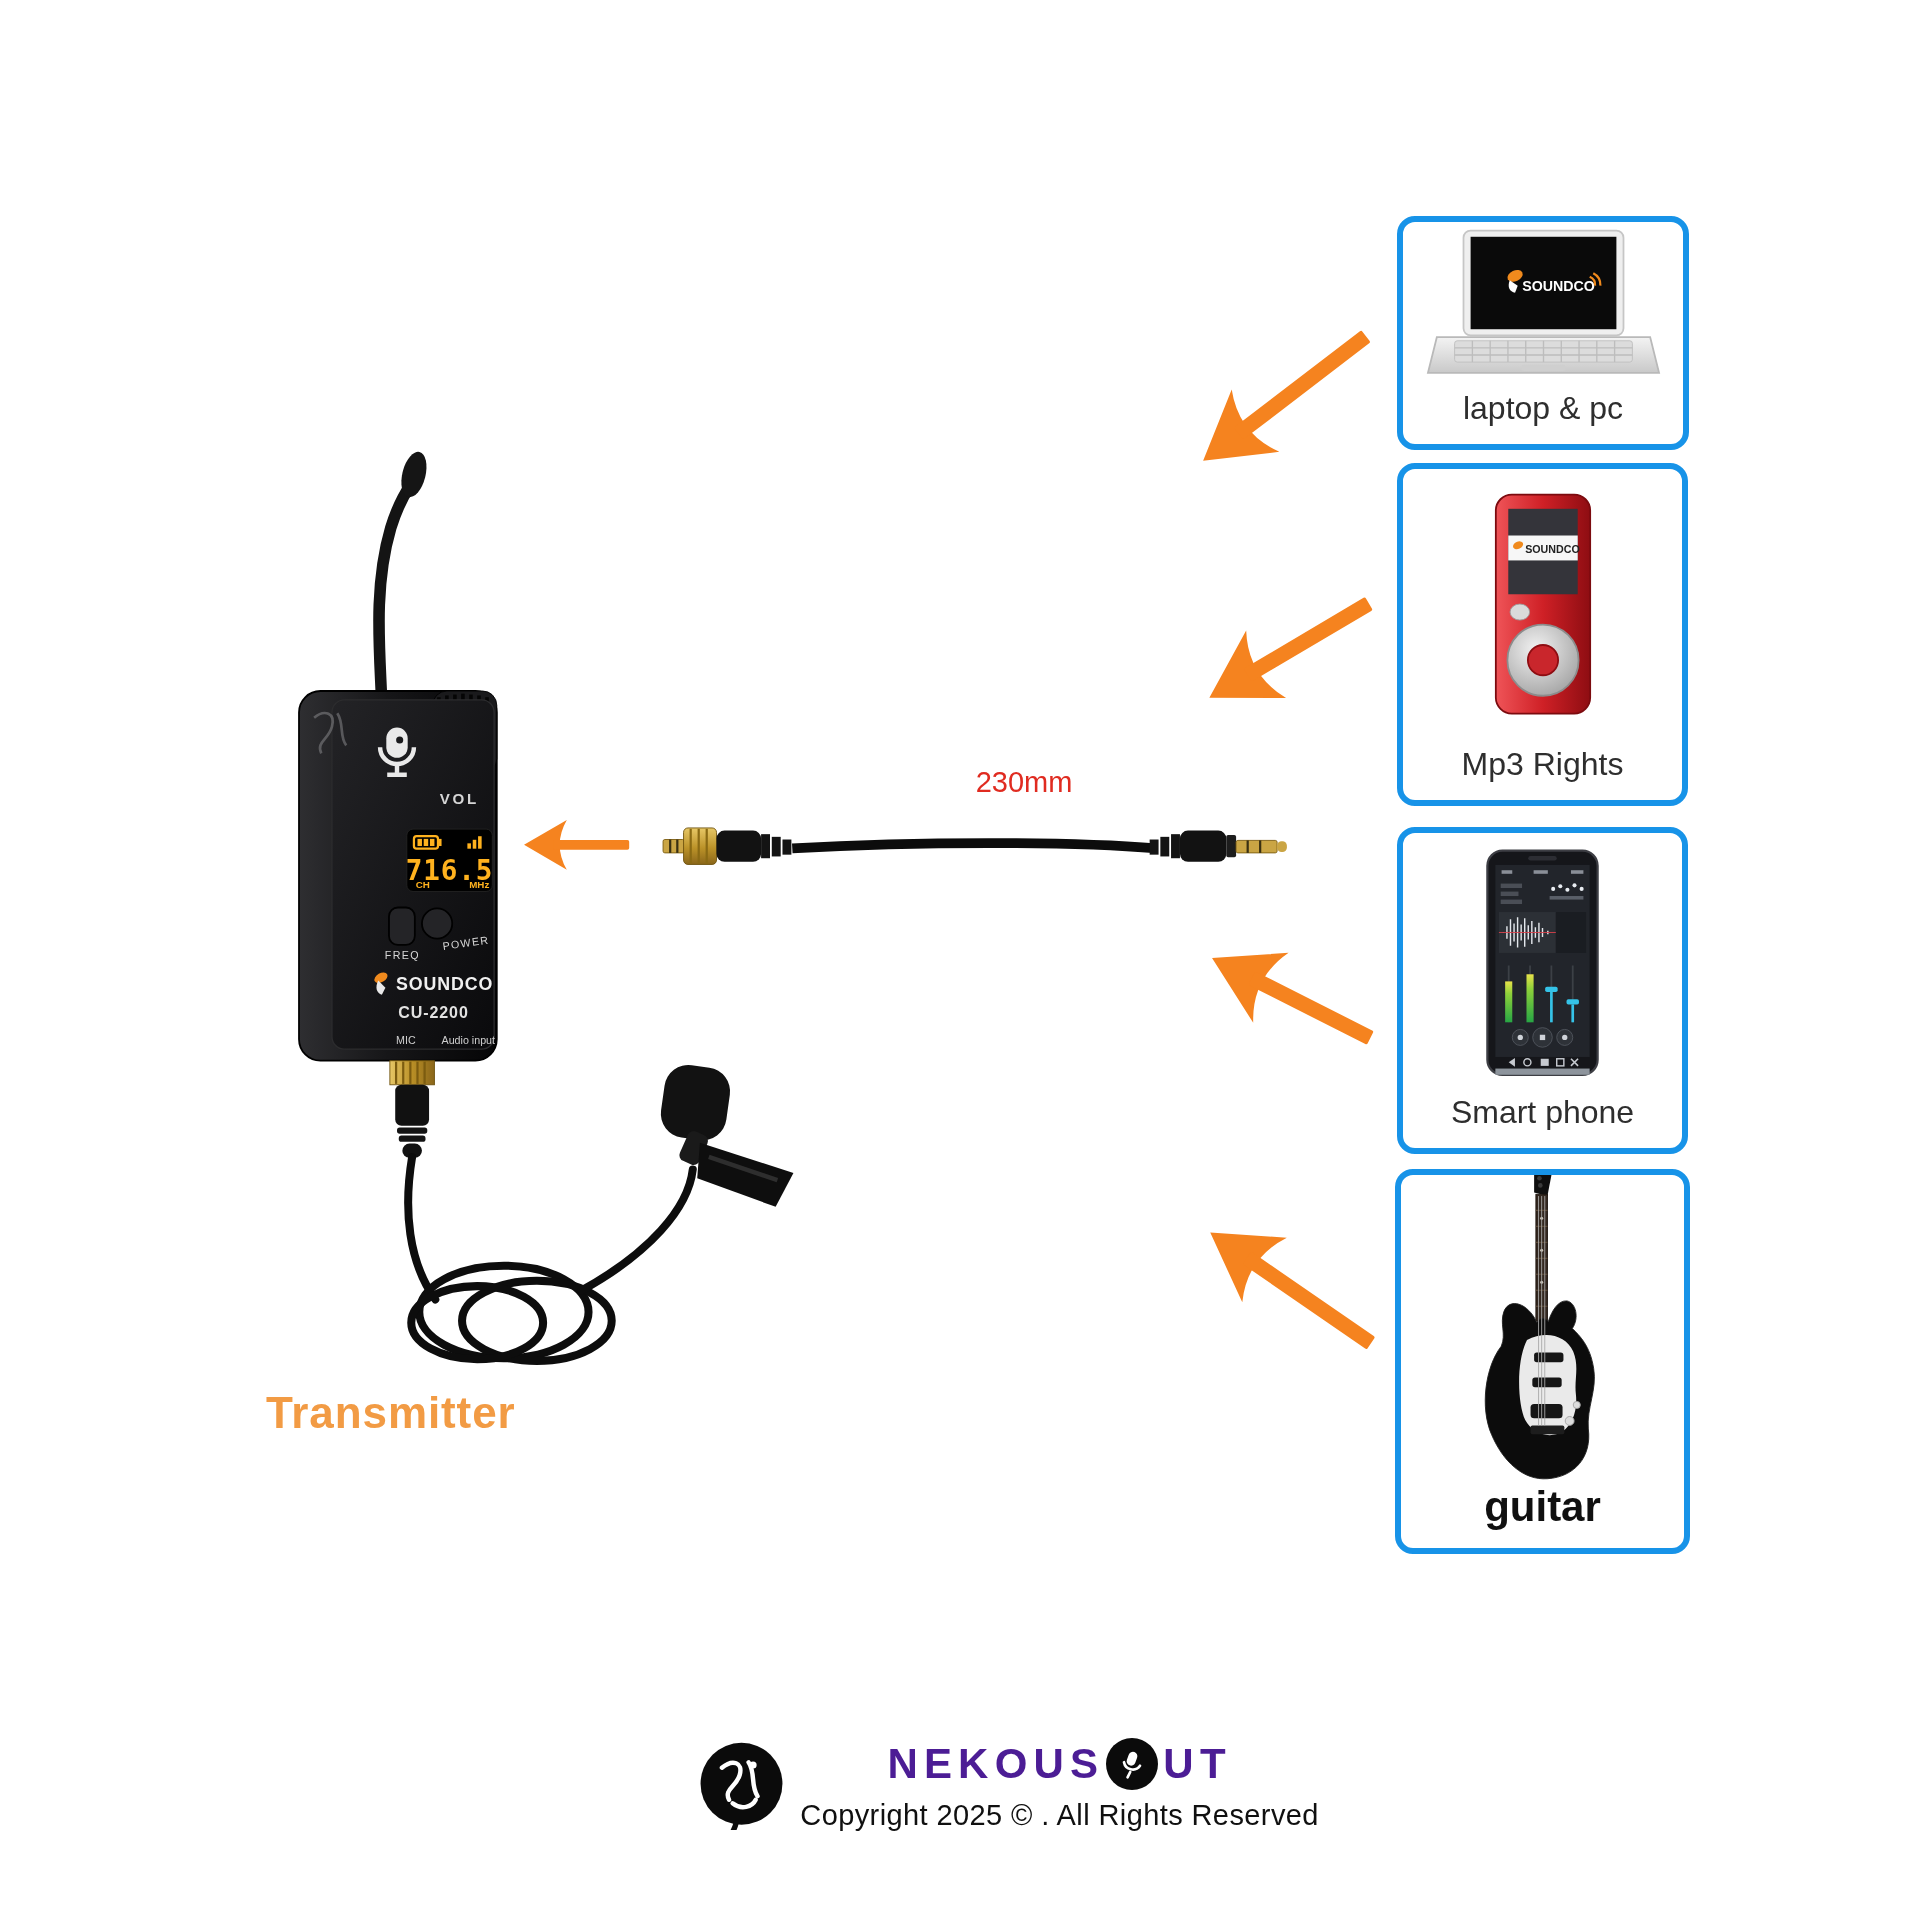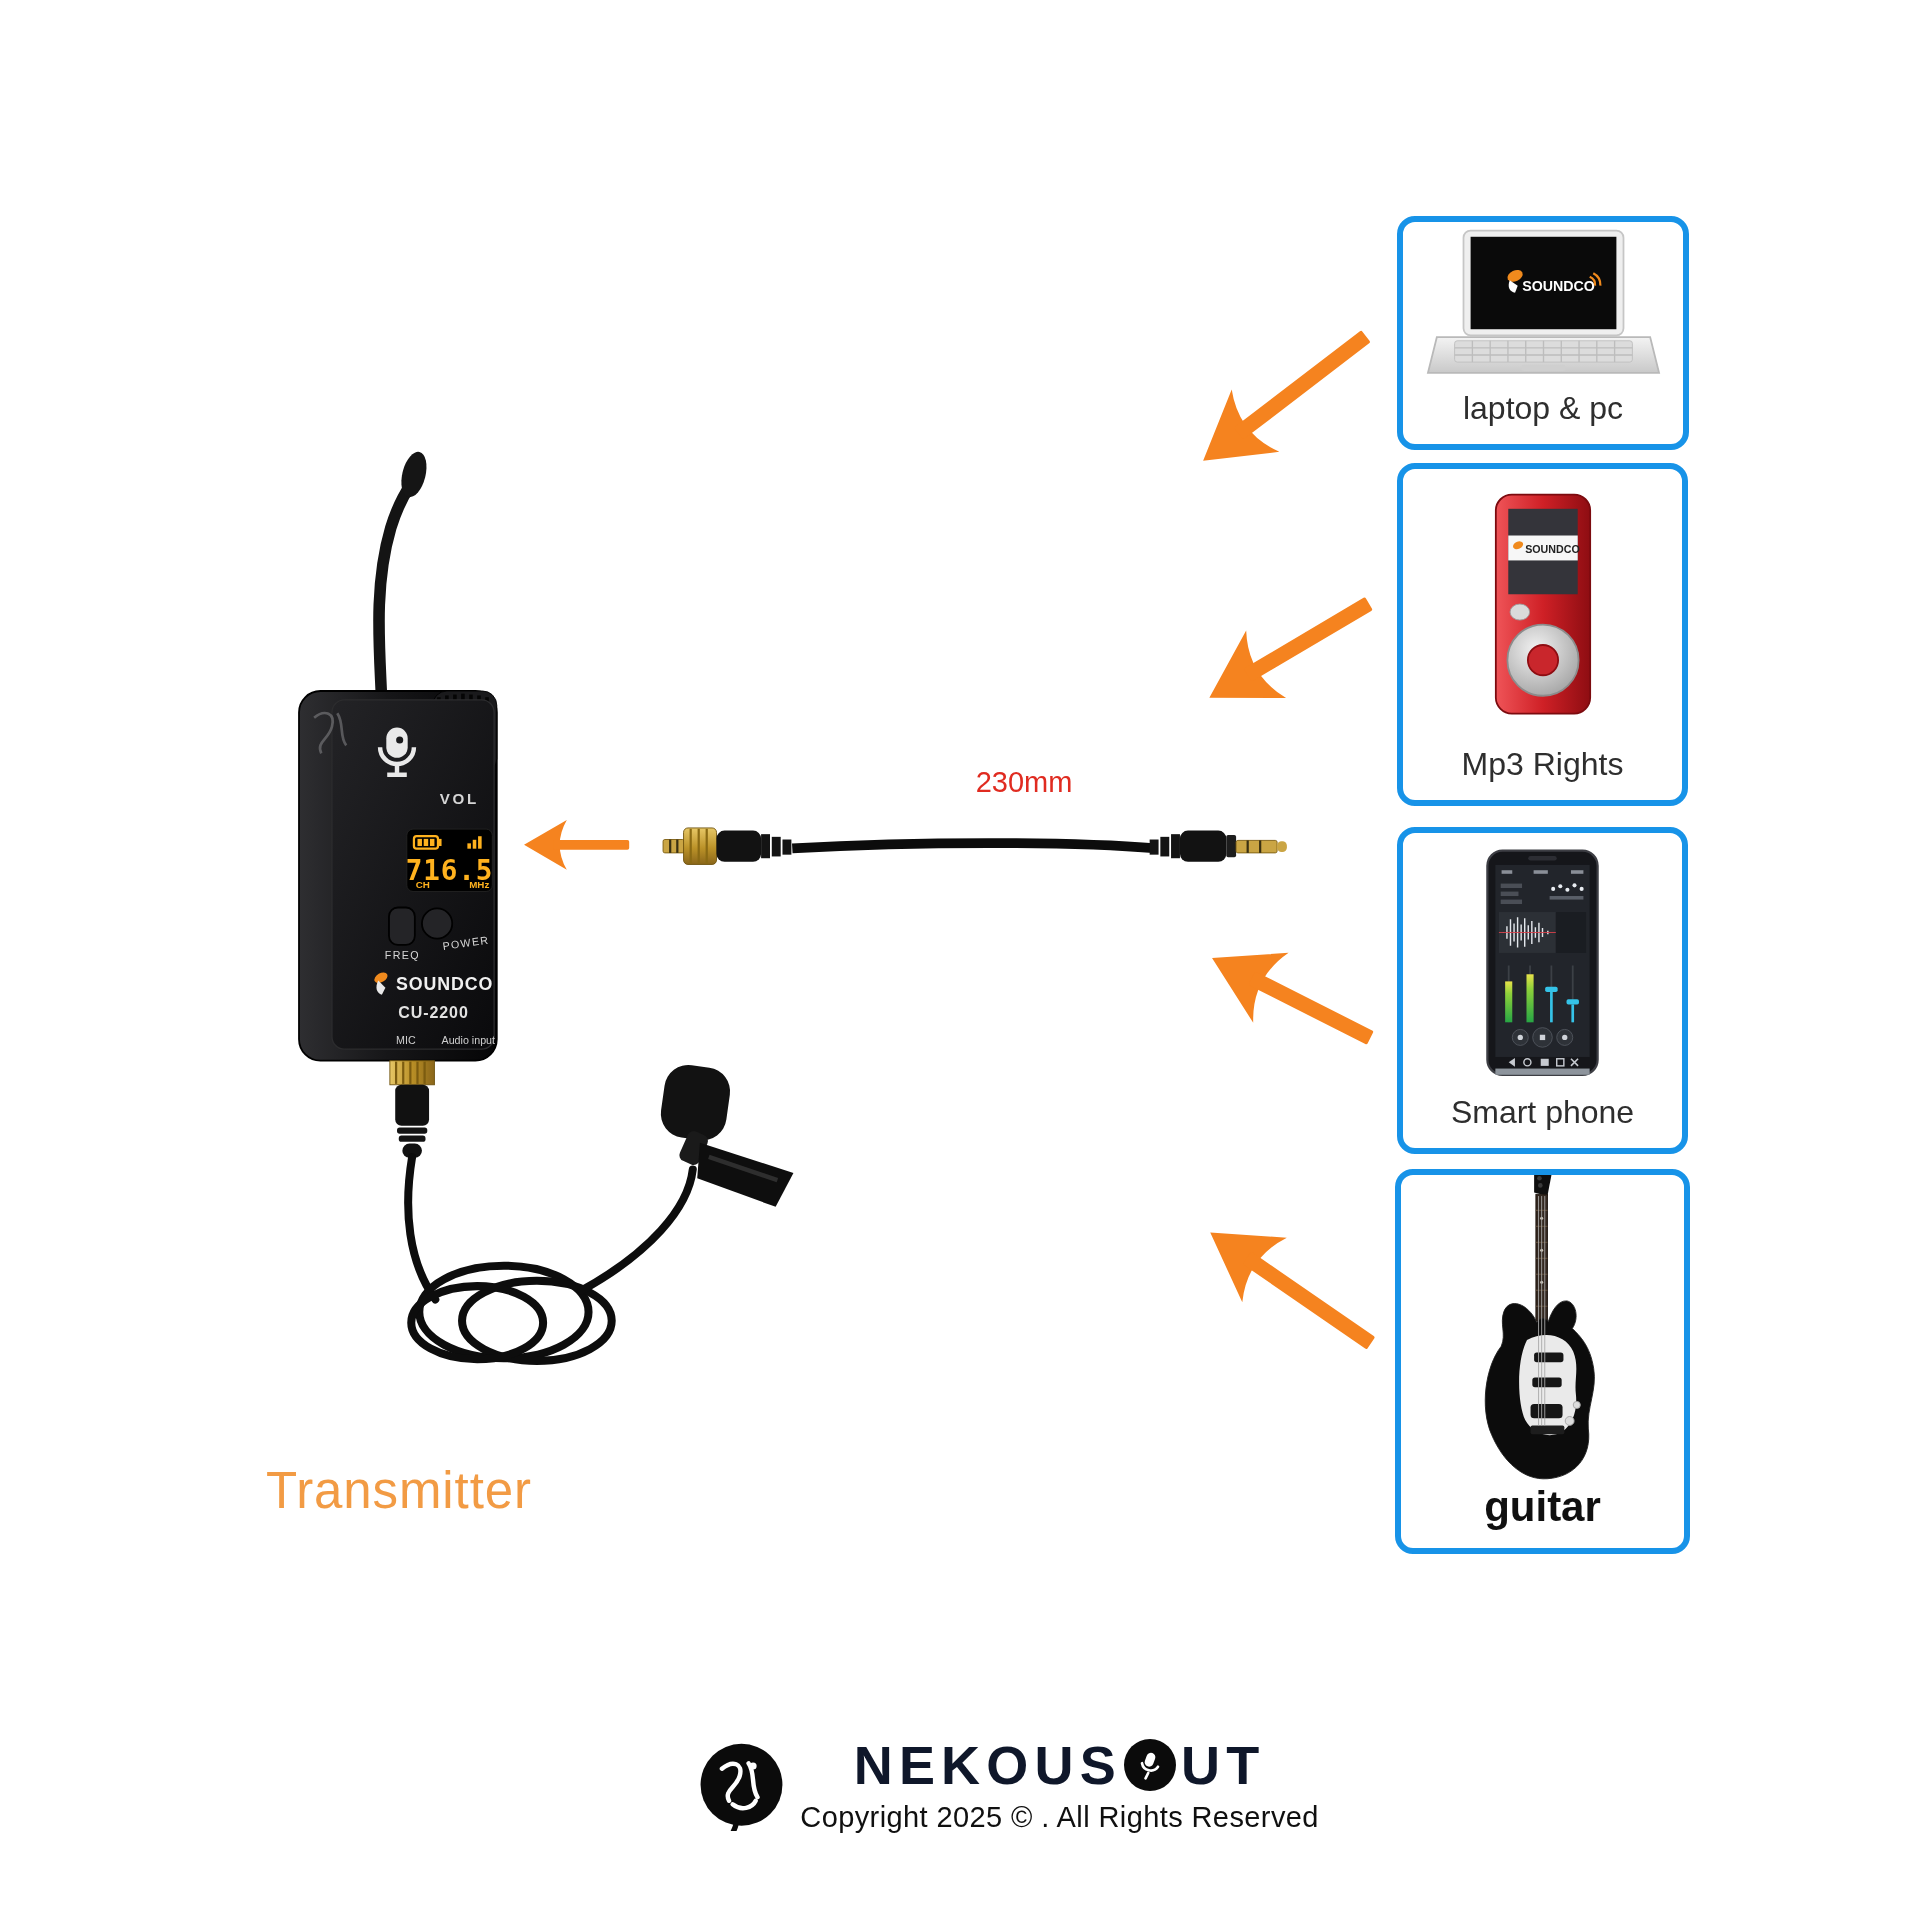--- a/index.html
+++ b/index.html
@@ -15,35 +15,35 @@
     display:flex;flex-direction:column;align-items:center;justify-content:flex-end;
     overflow:hidden;
   }
   .dev-art{flex:1 1 auto;display:flex;align-items:center;justify-content:center;width:100%;}
   .dev-label{
     font-size:32px;color:#2e2e2e;line-height:1;margin-bottom:19.6px;white-space:nowrap;
   }
   .dev-label.bold{font-weight:bold;color:#101010;font-size:42px;}
   
   .transmitter-label{
-    position:absolute;left:266px;top:1461px;
-    font-size:51px;font-weight:normal;color:#f29b44;letter-spacing:0.9px;
+    position:absolute;left:266px;top:1388px;
+    font-size:44px;font-weight:bold;color:#f29b44;letter-spacing:0.9px;
   }
   .cable-length{
     position:absolute;left:944px;top:766px;width:160px;text-align:center;
     font-size:29px;color:#e02b20;
   }
   
   .footer{
     position:absolute;left:697px;top:1738px;display:flex;align-items:center;gap:14.3px;
   }
   .footer-mark{width:89px;height:89px;flex:0 0 auto;}
   .footer-col{display:flex;flex-direction:column;align-items:center;}
-  .brand-row{display:flex;align-items:center;color:#0f172a;font-weight:bold;
-    font-size:54px;letter-spacing:6.2px;line-height:1;}
+  .brand-row{display:flex;align-items:center;color:#4c1d95;font-weight:bold;
+    font-size:42px;letter-spacing:6.2px;line-height:1;}
   .brand-oh{
     width:52px;height:52px;border-radius:50%;background:#0b0b0b;margin:0 5.3px 0 1.8px;
     display:flex;align-items:center;justify-content:center;flex:0 0 auto;
   }
   .copyright{font-size:29px;color:#101010;margin-top:9px;letter-spacing:0.4px;white-space:nowrap;}
 </style>
 </head>
 <body>
 
 <div class="stage">

